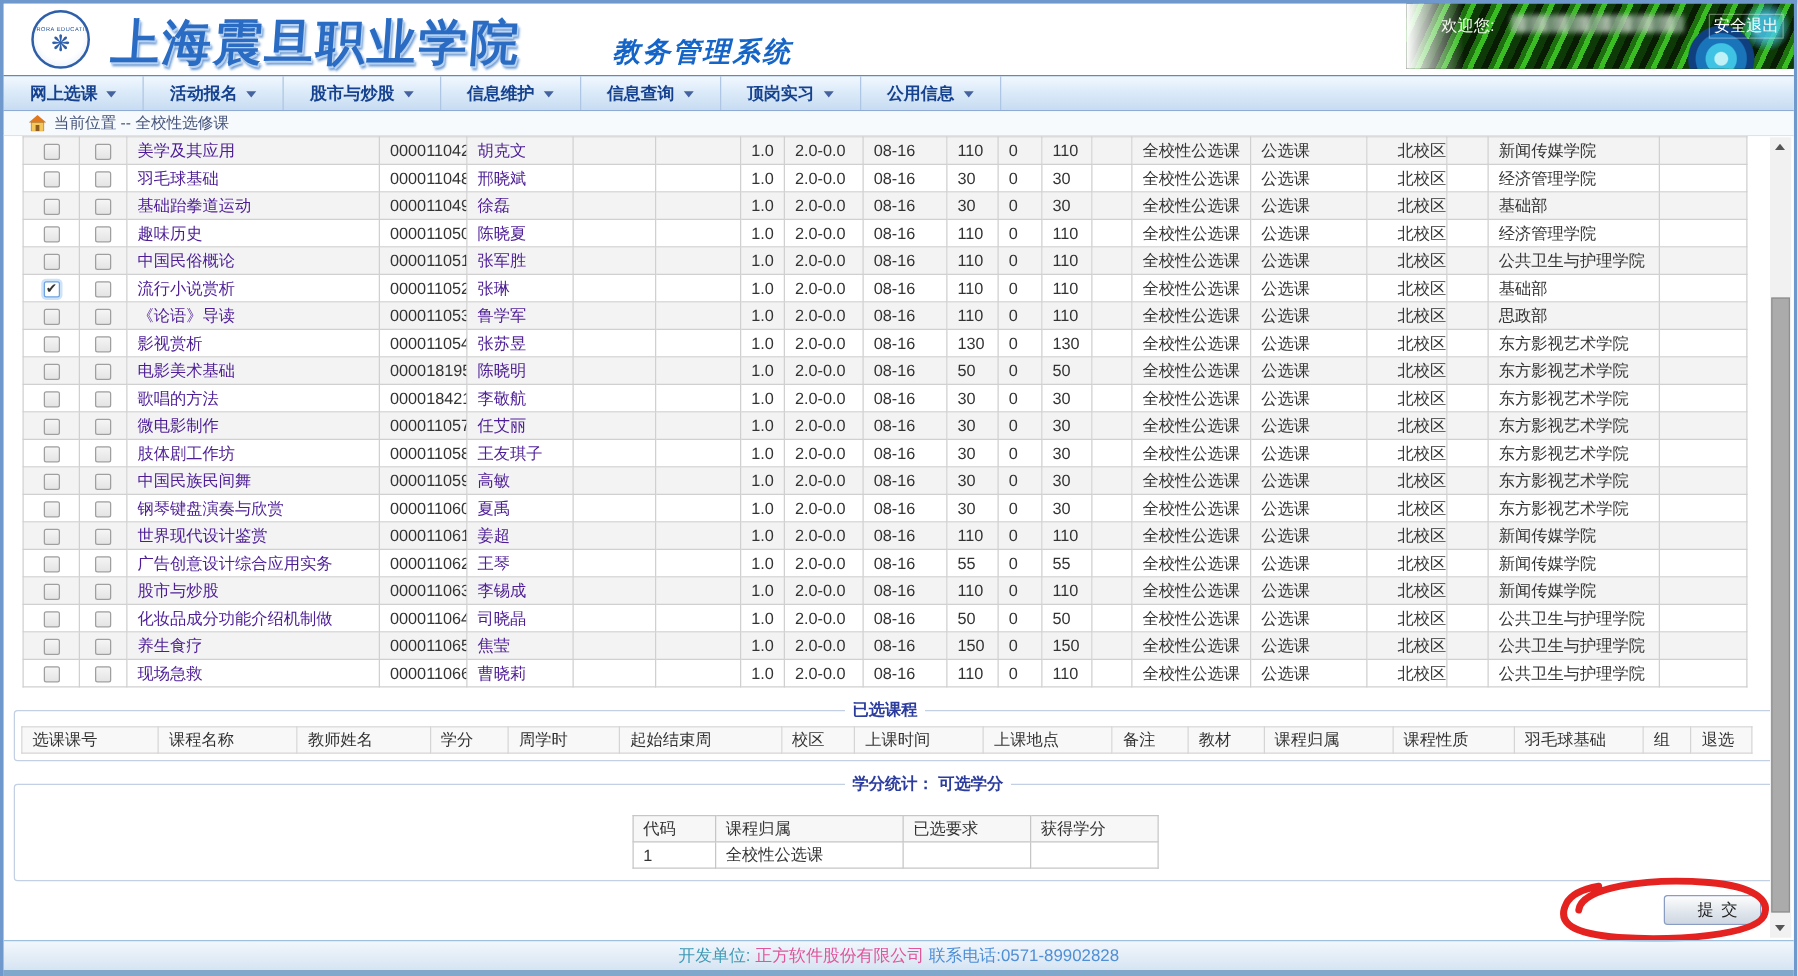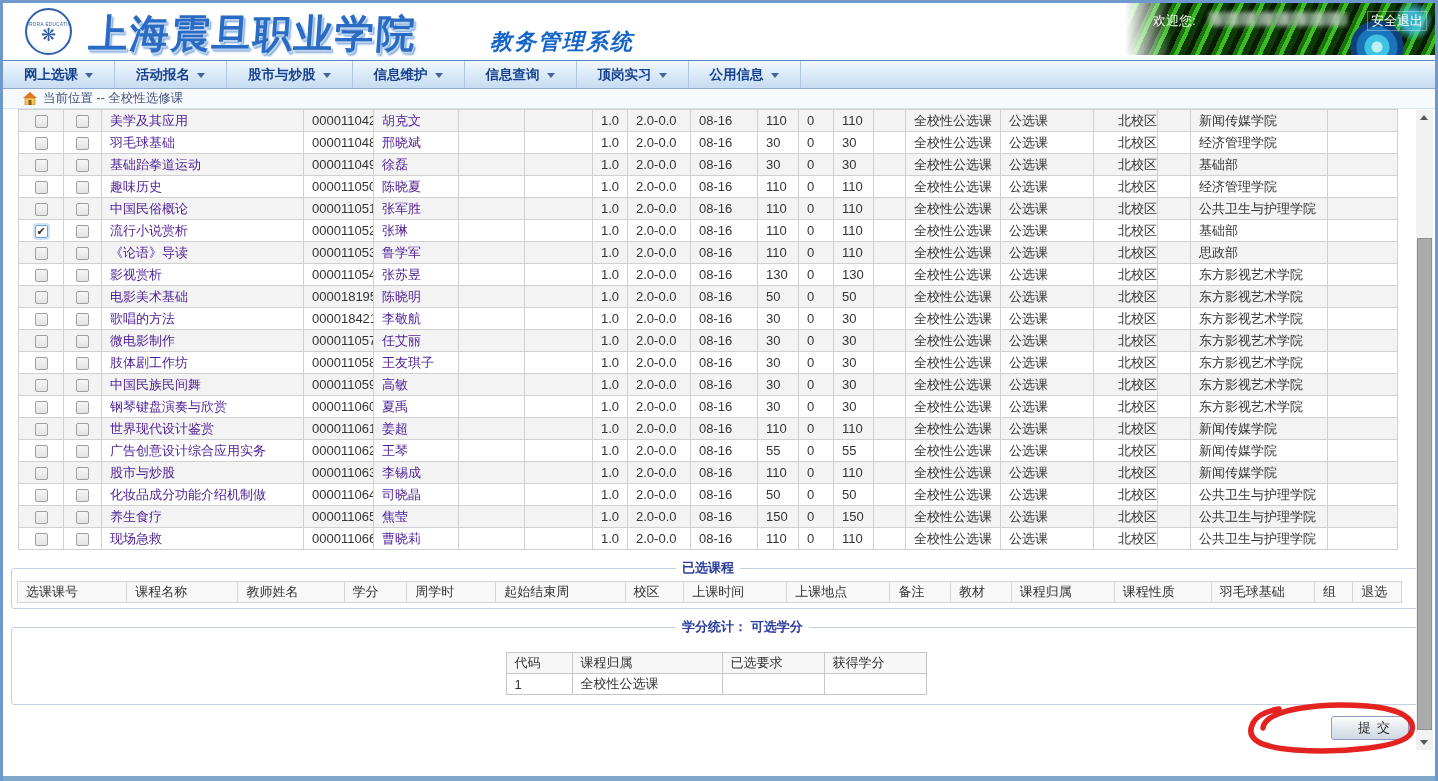--- a/index.html
+++ b/index.html
@@ -761,14 +761,19 @@
       <div class="scroll-btn" style="top:0">
           <span class="tri-up"></span>
         </div>
       <div class="scroll-thumb"></div>
       <div class="scroll-btn" style="bottom:0">
           <span class="tri-down"></span>
         </div>
     </div>
   </div>
 
+  <div class="footer">
+    <span class="dev">开发单位:</span>
+    <span class="company">正方软件股份有限公司</span>
+    <span class="phone">联系电话:0571-89902828</span>
+  </div>
   <div class="bottom-strip"></div>
 </div>
 
 </body></html>

